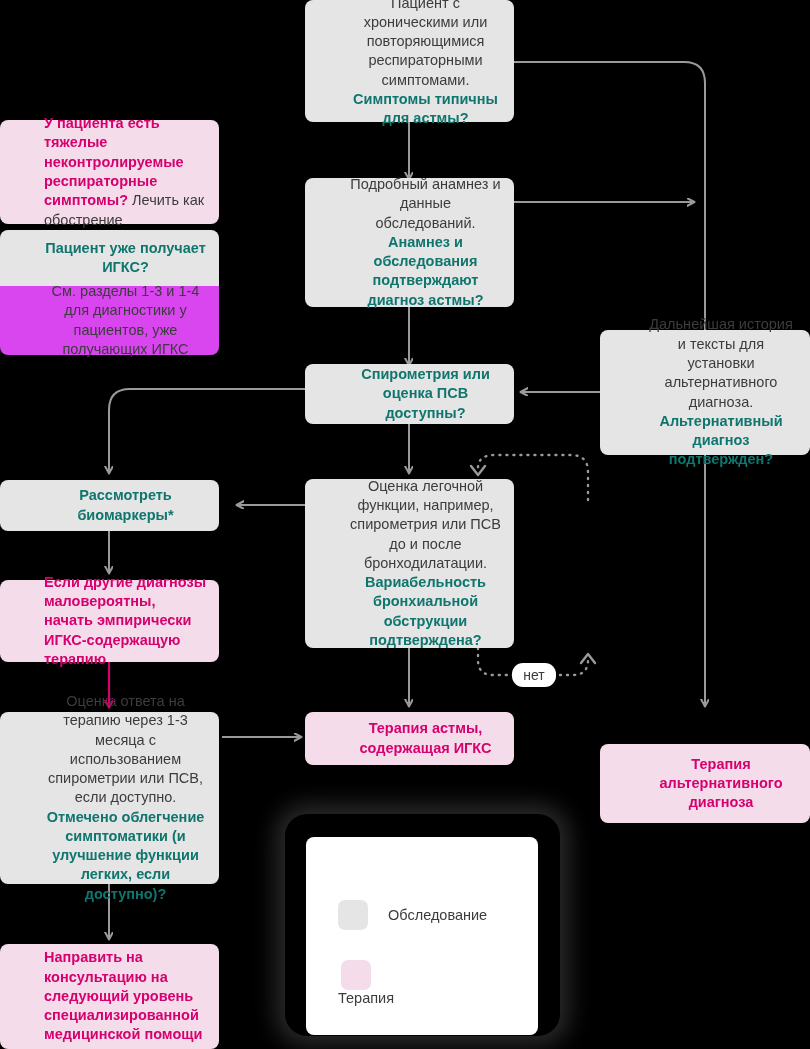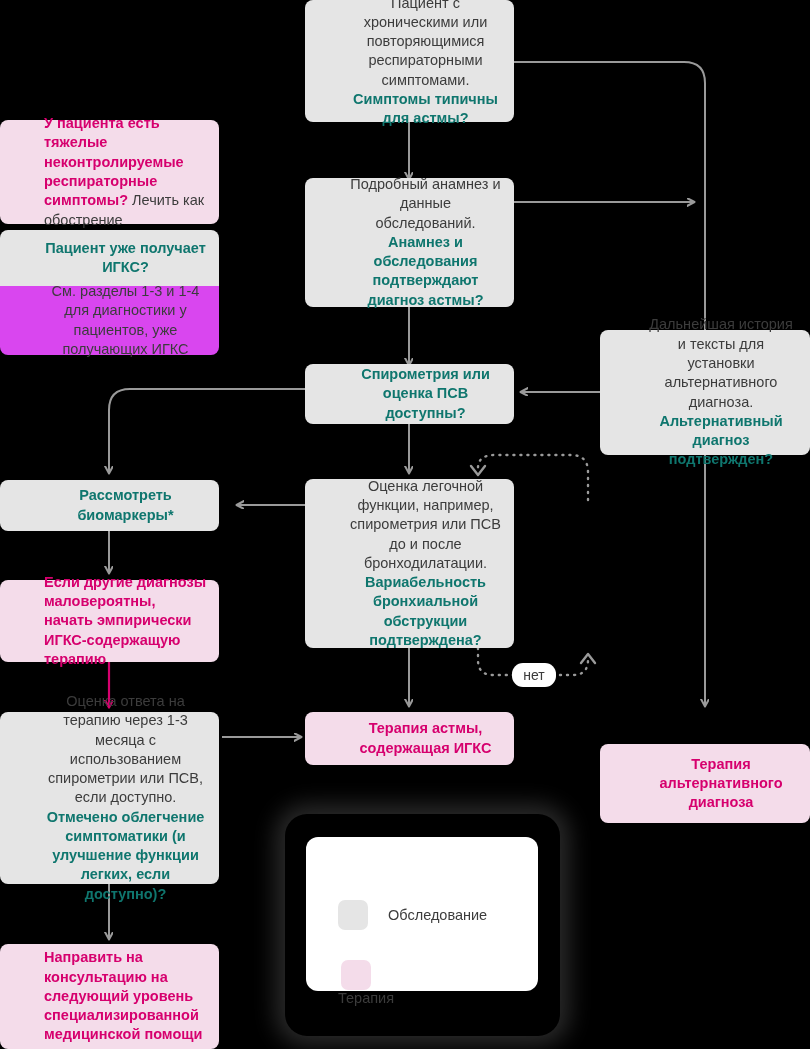--- a/index.html
+++ b/index.html
@@ -175,21 +175,21 @@
     <div class="inner">
       <span class="b">Направить на консультацию на следующий уровень специализированной медицинской помощи</span>
     </div>
   </div>
 
   <div class="pill" style="left:512px;top:663px;width:44px;height:24px;">
     <span>нет</span>
   </div>
 
   <div class="legend-shadow" style="left:285px;top:814px;width:275px;height:222px;"></div>
-  <div class="legend" style="left:306px;top:837px;width:232px;height:154px;">
+  <div class="legend" style="left:306px;top:837px;width:232px;height:198px;border-radius:8px;">
     <div class="legend-row" style="left:32px;top:63px;">
       <span class="swatch" style="background:#e5e5e5;"></span>
       <span class="legend-label">Обследование</span>
     </div>
     <div class="legend-row" style="left:32px;top:123px;flex-direction:column;">
       <span class="swatch" style="background:#f4dcea;"></span>
       <span class="legend-label">Терапия</span>
     </div>
   </div>
 

